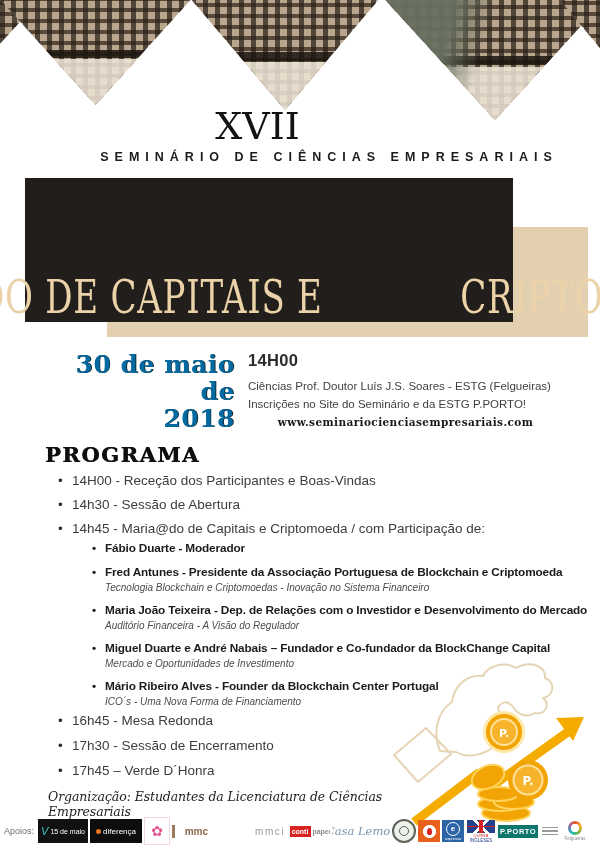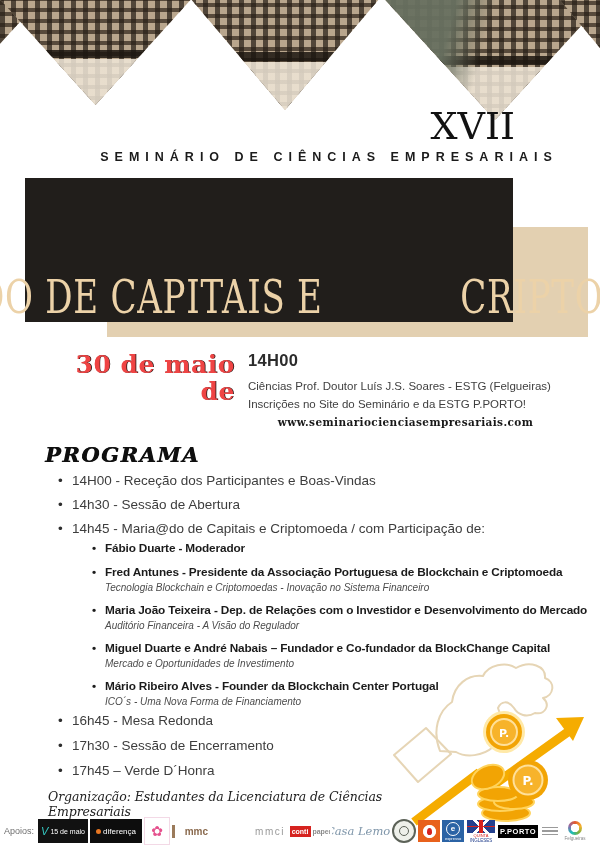--- a/index.html
+++ b/index.html
@@ -21,45 +21,45 @@
   .d3{left:367px;top:-160px;width:256px;height:280px;
       background-image:
       linear-gradient(105deg, rgba(104,112,96,.95) 0 40%, rgba(104,112,96,0) 52%),
       linear-gradient(180deg, rgba(0,0,0,0) 0 77%, rgba(28,22,16,.85) 77% 80.5%, rgba(0,0,0,0) 80.5%),
       linear-gradient(180deg, rgba(0,0,0,0) 0 81%, rgba(240,231,216,.85) 81% 100%),
       repeating-linear-gradient(90deg, rgba(40,32,24,.72) 0 5px, rgba(0,0,0,0) 5px 12px),
       repeating-linear-gradient(180deg, rgba(60,48,36,.78) 0 4px, rgba(0,0,0,0) 4px 11px);}
   .d4{left:560px;top:-120px;width:200px;height:240px;}
 
   
-  .edition{position:absolute;left:0;top:106px;width:515px;text-align:right;
+  .edition{position:absolute;left:0;top:106px;width:515px;text-align:center;
     font-family:"DejaVu Serif",serif;font-size:38px;line-height:40px;color:#121212;}
   .subtitle{position:absolute;left:0;top:150px;width:600px;text-align:center;
     font-size:12.5px;font-weight:bold;letter-spacing:6px;color:#1b1b1b;white-space:nowrap;padding-left:29px;}
 
   
   .shadow-box{position:absolute;left:107px;top:227px;width:481px;height:110px;background:#e3d0b1;}
   .title-box{position:absolute;left:25px;top:178px;width:488px;height:144px;background:#211e1b;
     display:flex;flex-direction:row;justify-content:center;align-items:flex-end;}
   .title-line{font-family:"DejaVu Serif",serif;font-size:46px;line-height:50px;color:#ecd2a8;
     white-space:nowrap;transform:scaleX(.74);letter-spacing:1px;}
 
   
   .date-left{position:absolute;left:45px;top:351px;width:190px;text-align:right;
-    font-family:"DejaVu Serif",serif;font-weight:bold;color:#ef4444;}
+    font-family:"DejaVu Serif",serif;font-weight:bold;color:#0369a1;}
   .date-left div{font-size:25px;line-height:27px;letter-spacing:.5px;text-shadow:.6px 0 0 #151412;}
   .info{position:absolute;left:248px;top:351px;width:315px;}
   .info-time{font-size:16.5px;font-weight:bold;color:#2c2c2c;margin-bottom:7px;letter-spacing:.3px;}
   .info-line{font-size:11.5px;line-height:18px;color:#3f3f3f;}
   .info-site{font-family:"DejaVu Serif",serif;font-weight:bold;font-size:10.5px;letter-spacing:.4px;
     margin-top:3px;text-align:center;color:#191919;}
 
   
   .programa-h{position:absolute;left:45px;top:442px;font-family:"DejaVu Serif",serif;font-weight:bold;
-    font-size:21px;letter-spacing:1.5px;color:#0f0f0f;text-shadow:.5px 0 0 #0f0f0f;font-style:italic;}
+    font-size:21px;letter-spacing:1.5px;color:#0f0f0f;text-shadow:.5px 0 0 #0f0f0f;}
   .plist{position:absolute;left:58px;top:473px;width:540px;}
   .pitem{font-size:13.5px;color:#3d3d3d;line-height:15.5px;margin-bottom:8.5px;display:flex;}
   .pitem .b{width:14px;flex:0 0 14px;color:#2e2e2e;}
   .speakers{position:absolute;left:92px;top:541px;width:506px;}
   .speaker{margin-bottom:10px;}
   .sname{font-size:11.8px;font-weight:bold;color:#1b1b1b;line-height:14px;display:flex;letter-spacing:-.15px;}
   .sname .b{width:13px;flex:0 0 13px;}
   .stopic{font-size:10px;font-style:italic;color:#4c4c4c;margin:3px 0 0 13px;line-height:11px;min-height:0;}
   .stopic:empty{display:none;}
   .closing{position:absolute;left:58px;top:713px;width:360px;}
@@ -106,21 +106,21 @@
   .lg-exp .cap{font-size:4px;line-height:5px;}
   .lg-flag{width:30px;height:27px;}
   .lg-flag .fl{width:28px;height:13px;background-color:#24418e;
     background-image:
       linear-gradient(0deg, rgba(0,0,0,0) 44%, #d6231f 44% 56%, rgba(0,0,0,0) 56%),
       linear-gradient(90deg, rgba(0,0,0,0) 42%, #d6231f 42% 58%, rgba(0,0,0,0) 58%),
       linear-gradient(45deg, rgba(0,0,0,0) 46%, #fff 46% 54%, rgba(0,0,0,0) 54%),
       linear-gradient(-45deg, rgba(0,0,0,0) 46%, #fff 46% 54%, rgba(0,0,0,0) 54%);}
   .lg-flag .t1{font-size:4px;color:#d6231f;line-height:5px;}
   .lg-flag .t2{font-size:4.5px;color:#24418e;line-height:5px;}
-  .lg-pporto{width:40px;height:13px;background:#000000;color:#fff;font-size:7.5px;font-weight:bold;letter-spacing:.5px;}
+  .lg-pporto{width:40px;height:13px;background:#0f766e;color:#fff;font-size:7.5px;font-weight:bold;letter-spacing:.5px;}
   .lg-estg{width:20px;height:16px;gap:2px;}
   .lg-estg .bar{width:16px;height:1.5px;background:#9a9a9a;}
   .lg-felg{width:26px;height:28px;background:#fff;gap:1px;}
   .lg-felg .ring{width:14px;height:14px;border-radius:50%;
     background:radial-gradient(circle, #fff 0 4px, rgba(0,0,0,0) 4.5px),
                conic-gradient(#e4572e,#f7b32b,#76b041,#17bebb,#8d6cab,#e4572e);}
   .lg-felg .cap{font-size:4.5px;color:#8a8a8a;line-height:5px;}
 </style>
 </head>
 <body>
@@ -139,20 +139,21 @@
   <div class="subtitle">SEMINÁRIO DE CIÊNCIAS EMPRESARIAIS</div>
 
   <div class="shadow-box"></div>
   <div class="title-box">
     <div class="title-line">MERC@DO DE CAPITAIS E</div>
     <div class="title-line">CRIPTOMOEDA</div>
   </div>
 
   <div class="date-left">
     <div>30 de maio de</div>
+    <div>2018</div>
   </div>
   <div class="info">
     <div class="info-time">14H00</div>
     <div class="info-line">Ciências Prof. Doutor Luís J.S. Soares - ESTG (Felgueiras)</div>
     <div class="info-line">Inscrições no Site do Seminário e da ESTG P.PORTO!</div>
     <div class="info-site">www.seminariocienciasempresariais.com</div>
   </div>
 
   <div class="programa-h">PROGRAMA</div>
 

